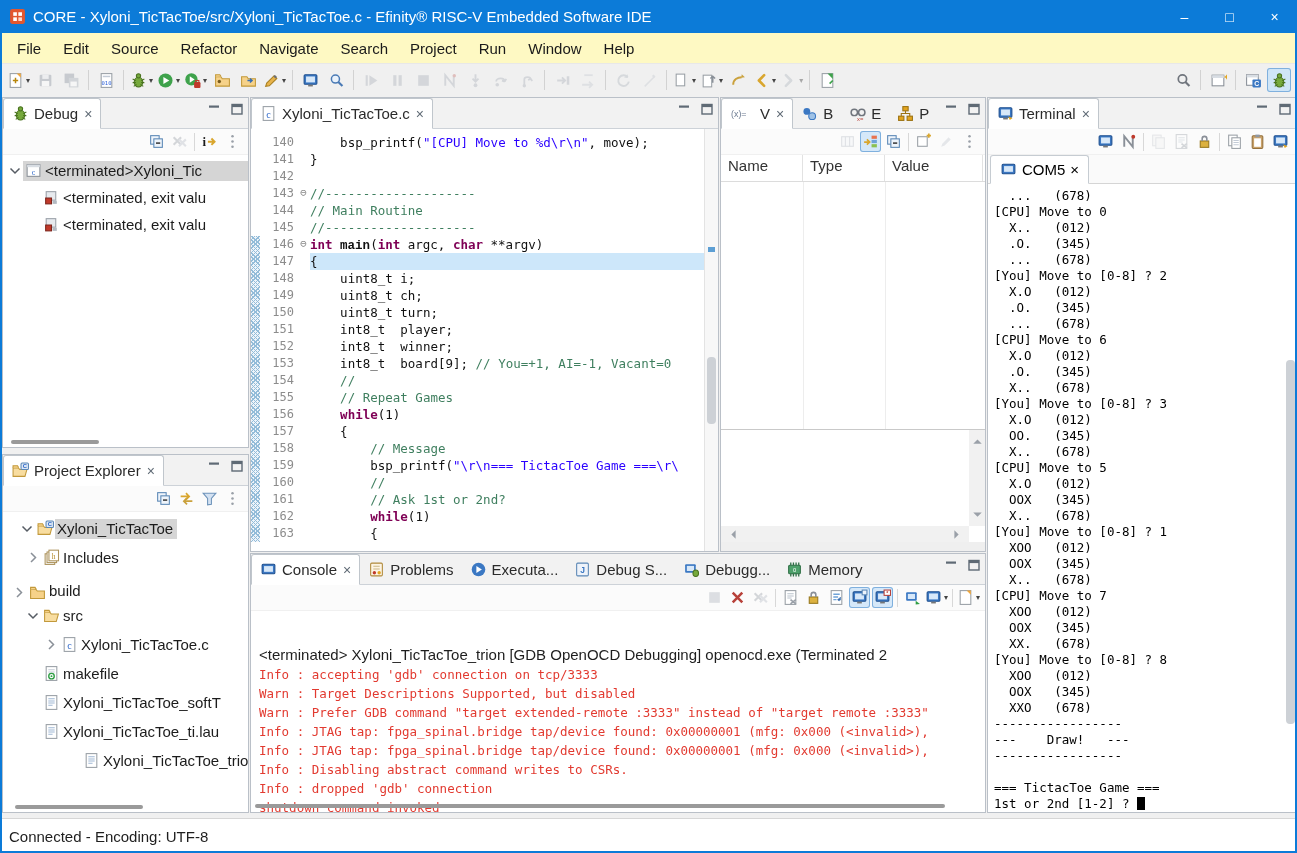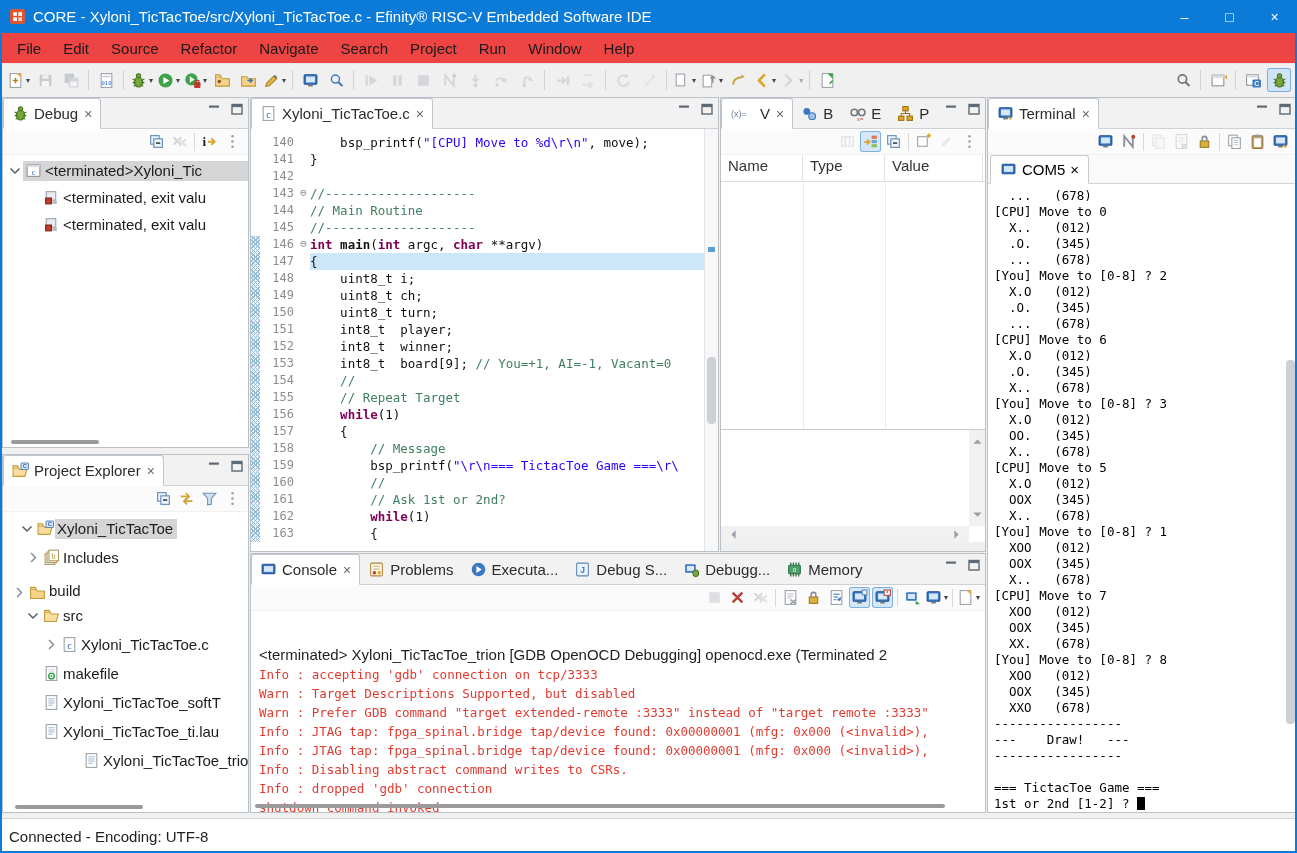--- a/index.html
+++ b/index.html
@@ -5,21 +5,21 @@
   html,body{margin:0;padding:0;background:#444;}
   .app{position:relative;width:1297px;height:853px;background:#f0f0f0;overflow:hidden;
        font-family:"Liberation Sans","DejaVu Sans",sans-serif;-webkit-font-smoothing:antialiased;}
   .frame{position:absolute;inset:0;pointer-events:none;box-shadow:inset 0 0 0 2px #0c7bd8;z-index:50;}
   
   .titlebar{height:33px;background:#0c7bd8;color:#fff;display:flex;align-items:center;font-size:15px;}
   .titlebar .appicon{margin:0 7px 0 9px;display:flex;}
   .win-controls{margin-left:auto;display:flex;height:33px;}
   .win-btn{width:45px;height:33px;display:flex;align-items:center;justify-content:center;font-size:14px;color:#fff;}
   
-  .menubar{height:30px;background:#ef4444;display:flex;align-items:center;padding-left:6px;border-bottom:1px solid #e8e8e8;}
+  .menubar{height:30px;background:#fef9c3;display:flex;align-items:center;padding-left:6px;border-bottom:1px solid #e8e8e8;}
   .menu-item{padding:0 11px;font-size:15px;color:#1a1a1a;height:100%;display:flex;align-items:center;}
   
   .toolbar{height:32px;background:#f0f0f0;display:flex;align-items:center;padding:0 5px;border-bottom:1px solid #dcdcdc;}
   .tb-right{margin-left:auto;display:flex;align-items:center;}
   .tbtn{height:24px;min-width:22px;display:flex;align-items:center;justify-content:center;border-radius:3px;margin:0 1px;padding:0 1px;}
   .tbtn.dis{opacity:.42;}
   .tbtn.on{background:#cfe5f7;box-shadow:inset 0 0 0 1px #7fb0de;}
   .tsep{width:1px;height:20px;background:#d2d2d2;margin:0 4px;}
   .caret{font-size:8px;color:#444;margin-left:2px;}
   
@@ -53,21 +53,21 @@
   .hscroll-line{position:absolute;height:4px;border-radius:2px;background:#9a9a9a;}
   
   .code-area{position:relative;flex:1;overflow:hidden;font-family:"DejaVu Sans Mono","Liberation Mono",monospace;font-size:12.5px;background:#fff;padding-top:5px;}
   .crow{display:flex;height:17px;line-height:17px;}
   .hcell{width:9px;flex:none;}
   .hcell.hatched{background-image:repeating-linear-gradient(45deg,#93bcd9 0 1px,transparent 1px 3px),repeating-linear-gradient(-45deg,#93bcd9 0 1px,transparent 1px 3px);background-color:#eef4fa;}
   .ncell{width:34px;flex:none;text-align:right;color:#8c8c8c;font-size:12px;padding-right:3px;}
   .fcell{width:13px;flex:none;color:#8a8a8a;font-size:11px;text-align:center;line-height:15px;}
   .ccode{white-space:pre;flex:1;color:#111;}
   .ccode.hl{background:#cde7fa;}
-  .k{color:#7f0055;font-weight:bold;}.s{color:#2a00ff;}.c{color:#3f7f5f;}.fn{font-weight:bold;}
+  .k{color:#7f0055;font-weight:bold;}.s{color:#2a00ff;}.c{color:#3f7f5f;}.fn{font-weight:bold;font-family:Liberation Mono, monospace;}
   .overview{position:absolute;top:0;right:0;bottom:0;width:13px;background:#f7f7f7;border-left:1px solid #e3e3e3;}
   .ov-thumb{position:absolute;left:2px;width:9px;background:#cdd1d6;border-radius:4px;}
   .ov-mark{position:absolute;left:3px;width:7px;height:5px;background:#5d9fd4;}
   
   .vtable-head{display:flex;height:26px;background:#fff;border-bottom:1px solid #dcdcdc;flex:none;}
   .vth{font-size:15px;color:#333;padding:2px 0 0 7px;border-right:1px solid #e2e2e2;box-sizing:border-box;}
   .vtable-body{position:relative;height:247px;flex:none;background:#fff;}
   .vcol-line{position:absolute;top:0;bottom:0;width:1px;background:#ededed;}
   .vdetail{height:112px;border-top:1px solid #c9c9c9;position:relative;background:#fff;flex:none;}
   .sb-v{position:absolute;top:0;right:0;bottom:16px;width:16px;background:#f1f1f1;display:flex;flex-direction:column;justify-content:space-between;align-items:center;padding:3px 0;box-sizing:border-box;}
@@ -838,21 +838,21 @@
           <div class="crow">
             <span class="hcell hatched"></span>
             <span class="ncell">154</span>
             <span class="fcell"></span>
             <span class="ccode"><span>    </span><span class="c">//</span></span>
           </div>
           <div class="crow">
             <span class="hcell hatched"></span>
             <span class="ncell">155</span>
             <span class="fcell"></span>
-            <span class="ccode"><span>    </span><span class="c">// Repeat Target</span></span>
+            <span class="ccode"><span>    </span><span class="c">// Repeat Games</span></span>
           </div>
           <div class="crow">
             <span class="hcell hatched"></span>
             <span class="ncell">156</span>
             <span class="fcell"></span>
             <span class="ccode"><span>    </span><span class="k">while</span><span>(1)</span></span>
           </div>
           <div class="crow">
             <span class="hcell hatched"></span>
             <span class="ncell">157</span>

